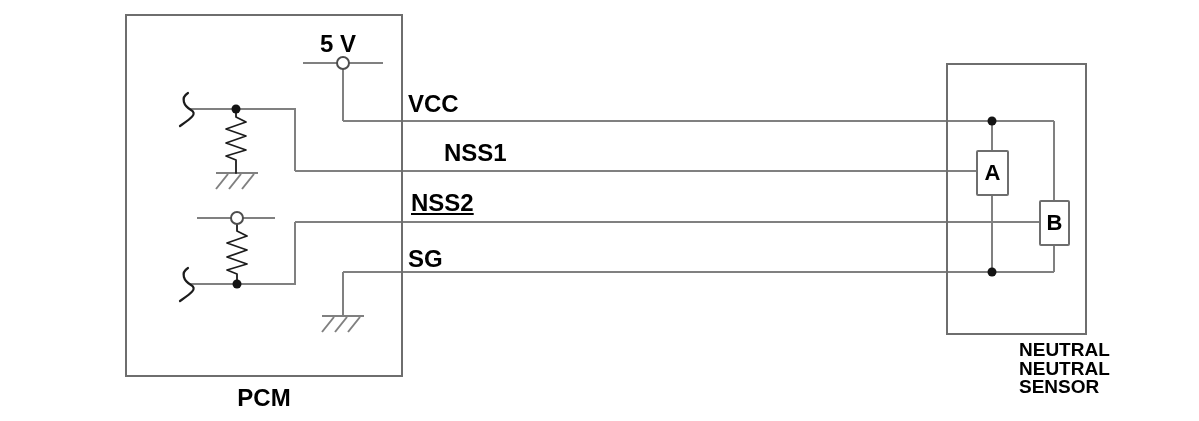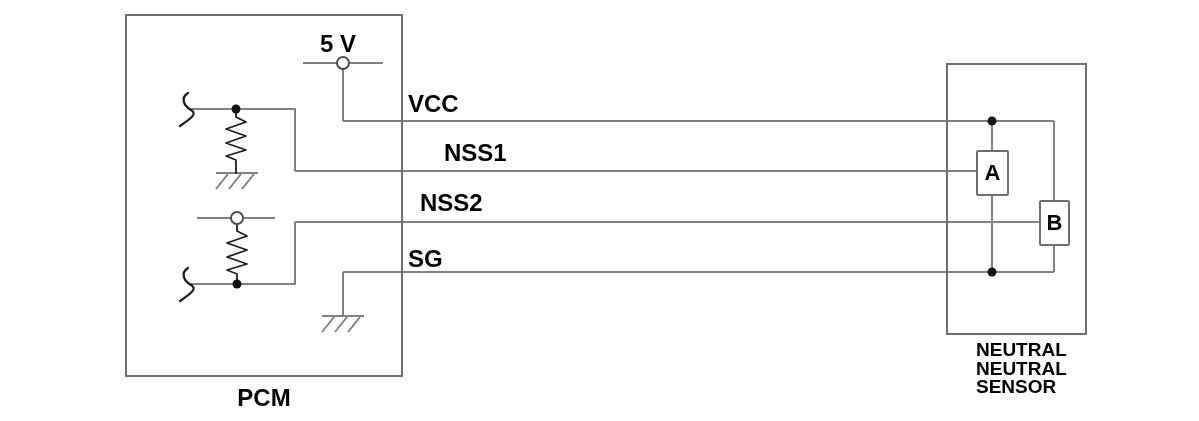--- a/index.html
+++ b/index.html
@@ -16,21 +16,21 @@
   .terminal{fill:#ffffff; stroke:#4d4d4d; stroke-width:2;}
   .dot{fill:#141414; stroke:none;}
   .box{position:absolute; border:2px solid var(--outline); box-sizing:border-box; background:transparent;}
   .compbox{
     position:absolute; border:2px solid var(--outline); box-sizing:border-box; background:#ffffff;
     display:flex; align-items:center; justify-content:center;
     font-weight:bold; font-size:22px; color:var(--text); border-radius:2px;
   }
   .lbl{position:absolute; font-weight:bold; font-size:24px; color:var(--text); white-space:nowrap; line-height:20px;}
   .lbl-center{text-align:center;margin-top:10px;}
-  .sensor-name{position:absolute; font-weight:bold; font-size:19px; color:var(--text); line-height:18.5px;}
+  .sensor-name{position:absolute; font-weight:bold; font-size:19px; color:var(--text); line-height:18.5px;margin-left:43px;}
   .sensor-name span{display:block;}
 </style>
 </head>
 <body>
 
 <div class="stage">
 
   <svg width="1199" height="421" viewBox="0 0 1199 421">
 
     <path class="wire" d="M303 63 H383"></path>
@@ -90,21 +90,21 @@
     <span>A</span>
   </div>
   <div class="compbox" style="left:1039px; top:200px; width:31px; height:46px;">
     <span>B</span>
   </div>
 
   <div class="lbl" style="left:320px; top:34px;">5 V</div>
 
   <div class="lbl" style="left:408px; top:94px;">VCC</div>
   <div class="lbl" style="left:408px; top:143px;margin-left:36px;">NSS1</div>
-  <div class="lbl" style="left:420px; top:193px;">NSS2</div>
+  <div class="lbl" style="left:411px; top:193px;text-decoration:underline;">NSS2</div>
   <div class="lbl" style="left:408px; top:249px;">SG</div>
 
   <div class="lbl lbl-center" style="left:125px; top:378px; width:278px;">PCM</div>
 
   <div class="sensor-name" style="left:976px; top:341px;">
     <span>NEUTRAL</span>
     <span>NEUTRAL</span>
     <span>SENSOR</span>
   </div>
 

